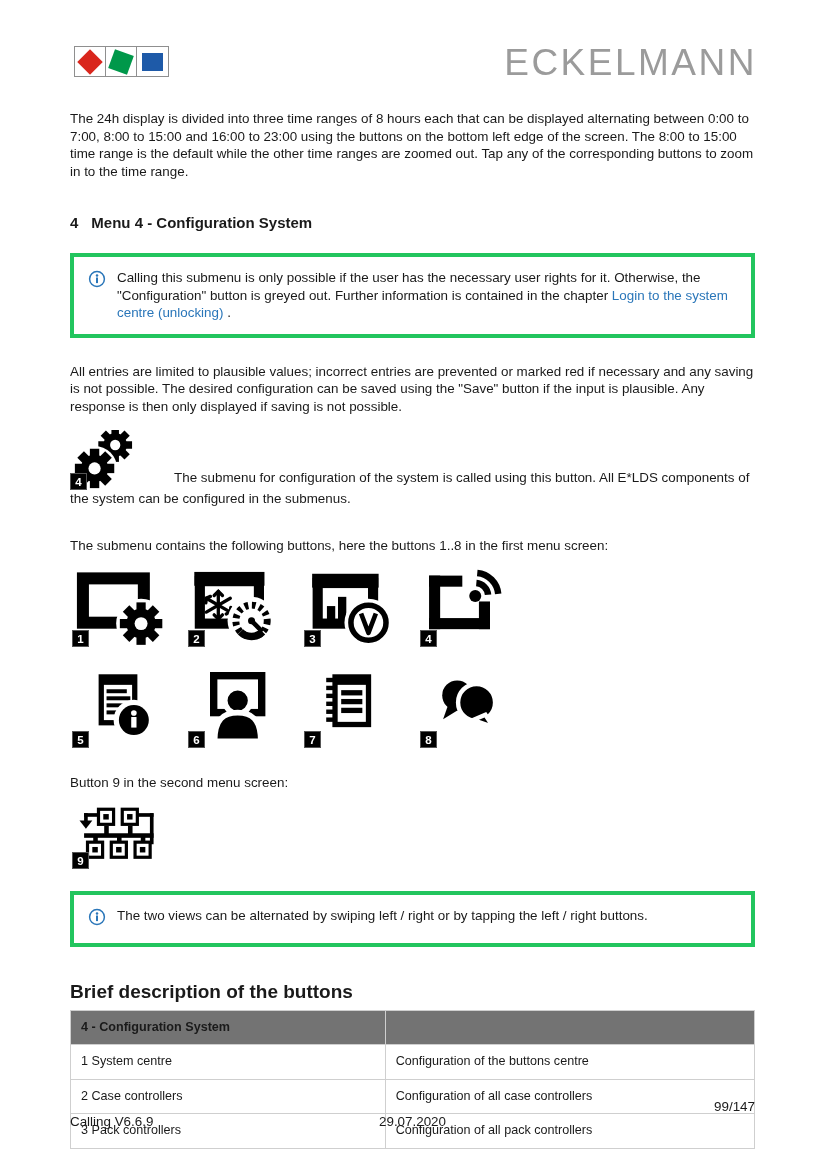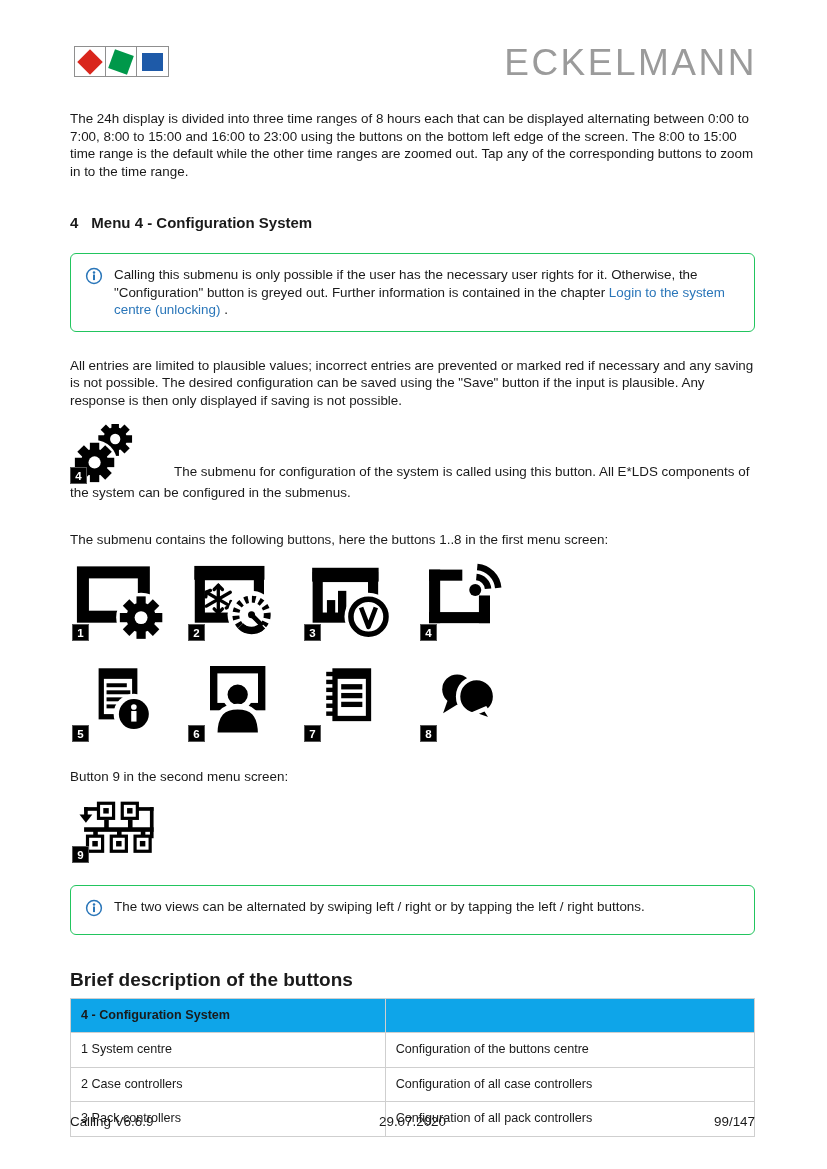--- a/index.html
+++ b/index.html
@@ -22,21 +22,21 @@
   .sq-blue  { background:#1e5aa8; width:21px; height:18px; }
   .wordmark { font-size:37px; line-height:37px; letter-spacing:2.5px; color:#9b9b9b; font-weight:400; margin-top:-2px; }
 
   
   .para { margin-top:29px; }
   .para2 { margin-top:25px; }
   .h-section { margin-top:34px; font-size:15px; font-weight:bold; display:flex; }
   .h-num { margin-right:13px; }
 
   
-  .note { margin-top:21px; border:1px solid #22c55e; border-radius:6px; padding:12px 16px 12px 14px; display:flex; }
+  .note { margin-top:21px; border:4px solid #22c55e; border-radius:0; padding:12px 16px 12px 14px; display:flex; }
   .note-icon { flex:0 0 18px; margin-right:11px; margin-top:1px; }
   .note-text { flex:1; }
   a.chapter-link { color:#2a76b9; text-decoration:none; }
 
   
   .menu4-para { margin-top:14px; }
   .inline-icon-wrap { display:inline-block; position:relative; width:66px; height:60px; vertical-align:-8px; margin-right:38px; }
   .badge { position:absolute; width:17px; height:17px; background:#000; color:#fff;
            font-size:11.5px; font-weight:bold; line-height:17px; text-align:center;
            border:1px solid #555; }
@@ -52,28 +52,28 @@
   .icon-row.row2 { margin-top:21px; }
   .row9 { margin-top:13px; }
   .icon-cell.small9 { width:100px; height:66px; }
 
   .para-btn9 { margin-top:25px; }
 
   
   .tbl-title { margin-top:36px; font-weight:bold; font-size:19px; }
   table.desc { margin-top:9px; width:100%; border-collapse:collapse; font-size:12.6px; }
   table.desc td { border:1px solid #cfcfcf; padding:8px 10px; height:31px; vertical-align:middle; }
-  table.desc tr.hdr td { background:#0ea5e9; font-weight:bold; }
+  table.desc tr.hdr td { background:#737373; font-weight:bold; }
   td.c1 { width:46%; }
 
   
   .footer { position:absolute; left:70px; right:72px; bottom:38px; font-size:13.4px; }
   .footer .f-left { position:absolute; left:0; bottom:0; }
   .footer .f-center { position:absolute; left:50%; transform:translateX(-50%); bottom:0; }
-  .footer .f-right { position:absolute; right:0; bottom:0; }
+  .footer .f-right { position:absolute; right:0; bottom:15px; }
 </style>
 </head>
 <body>
 
 <div class="header">
   <div class="logo">
     <div class="logo-cell">
         <div class="sq sq-red"></div>
       </div>
     <div class="logo-cell">

